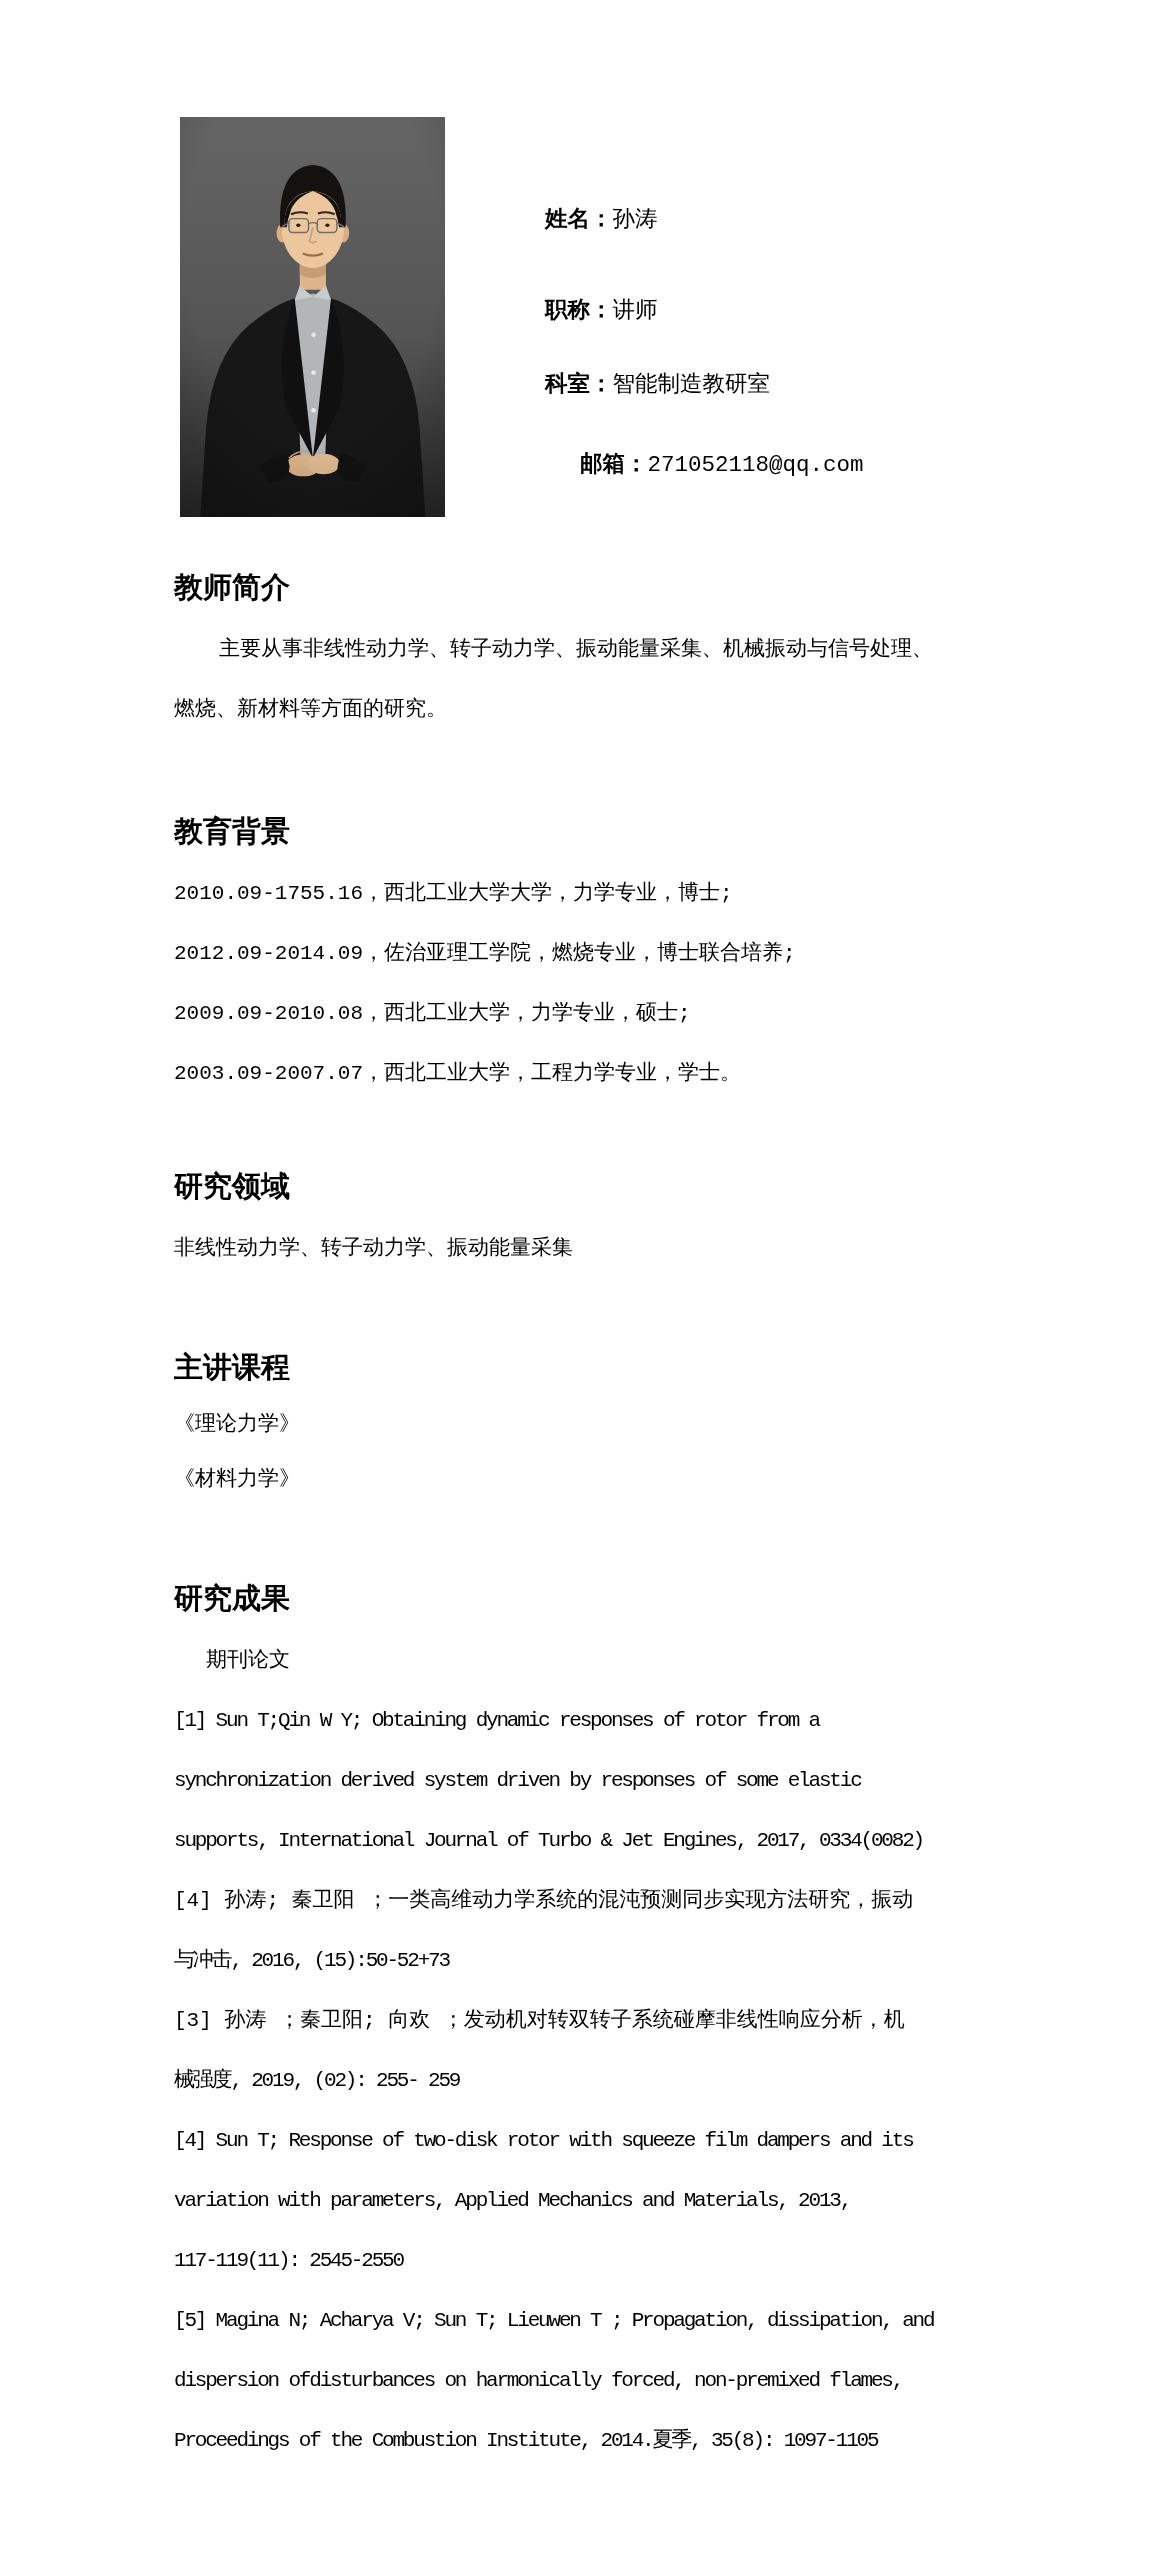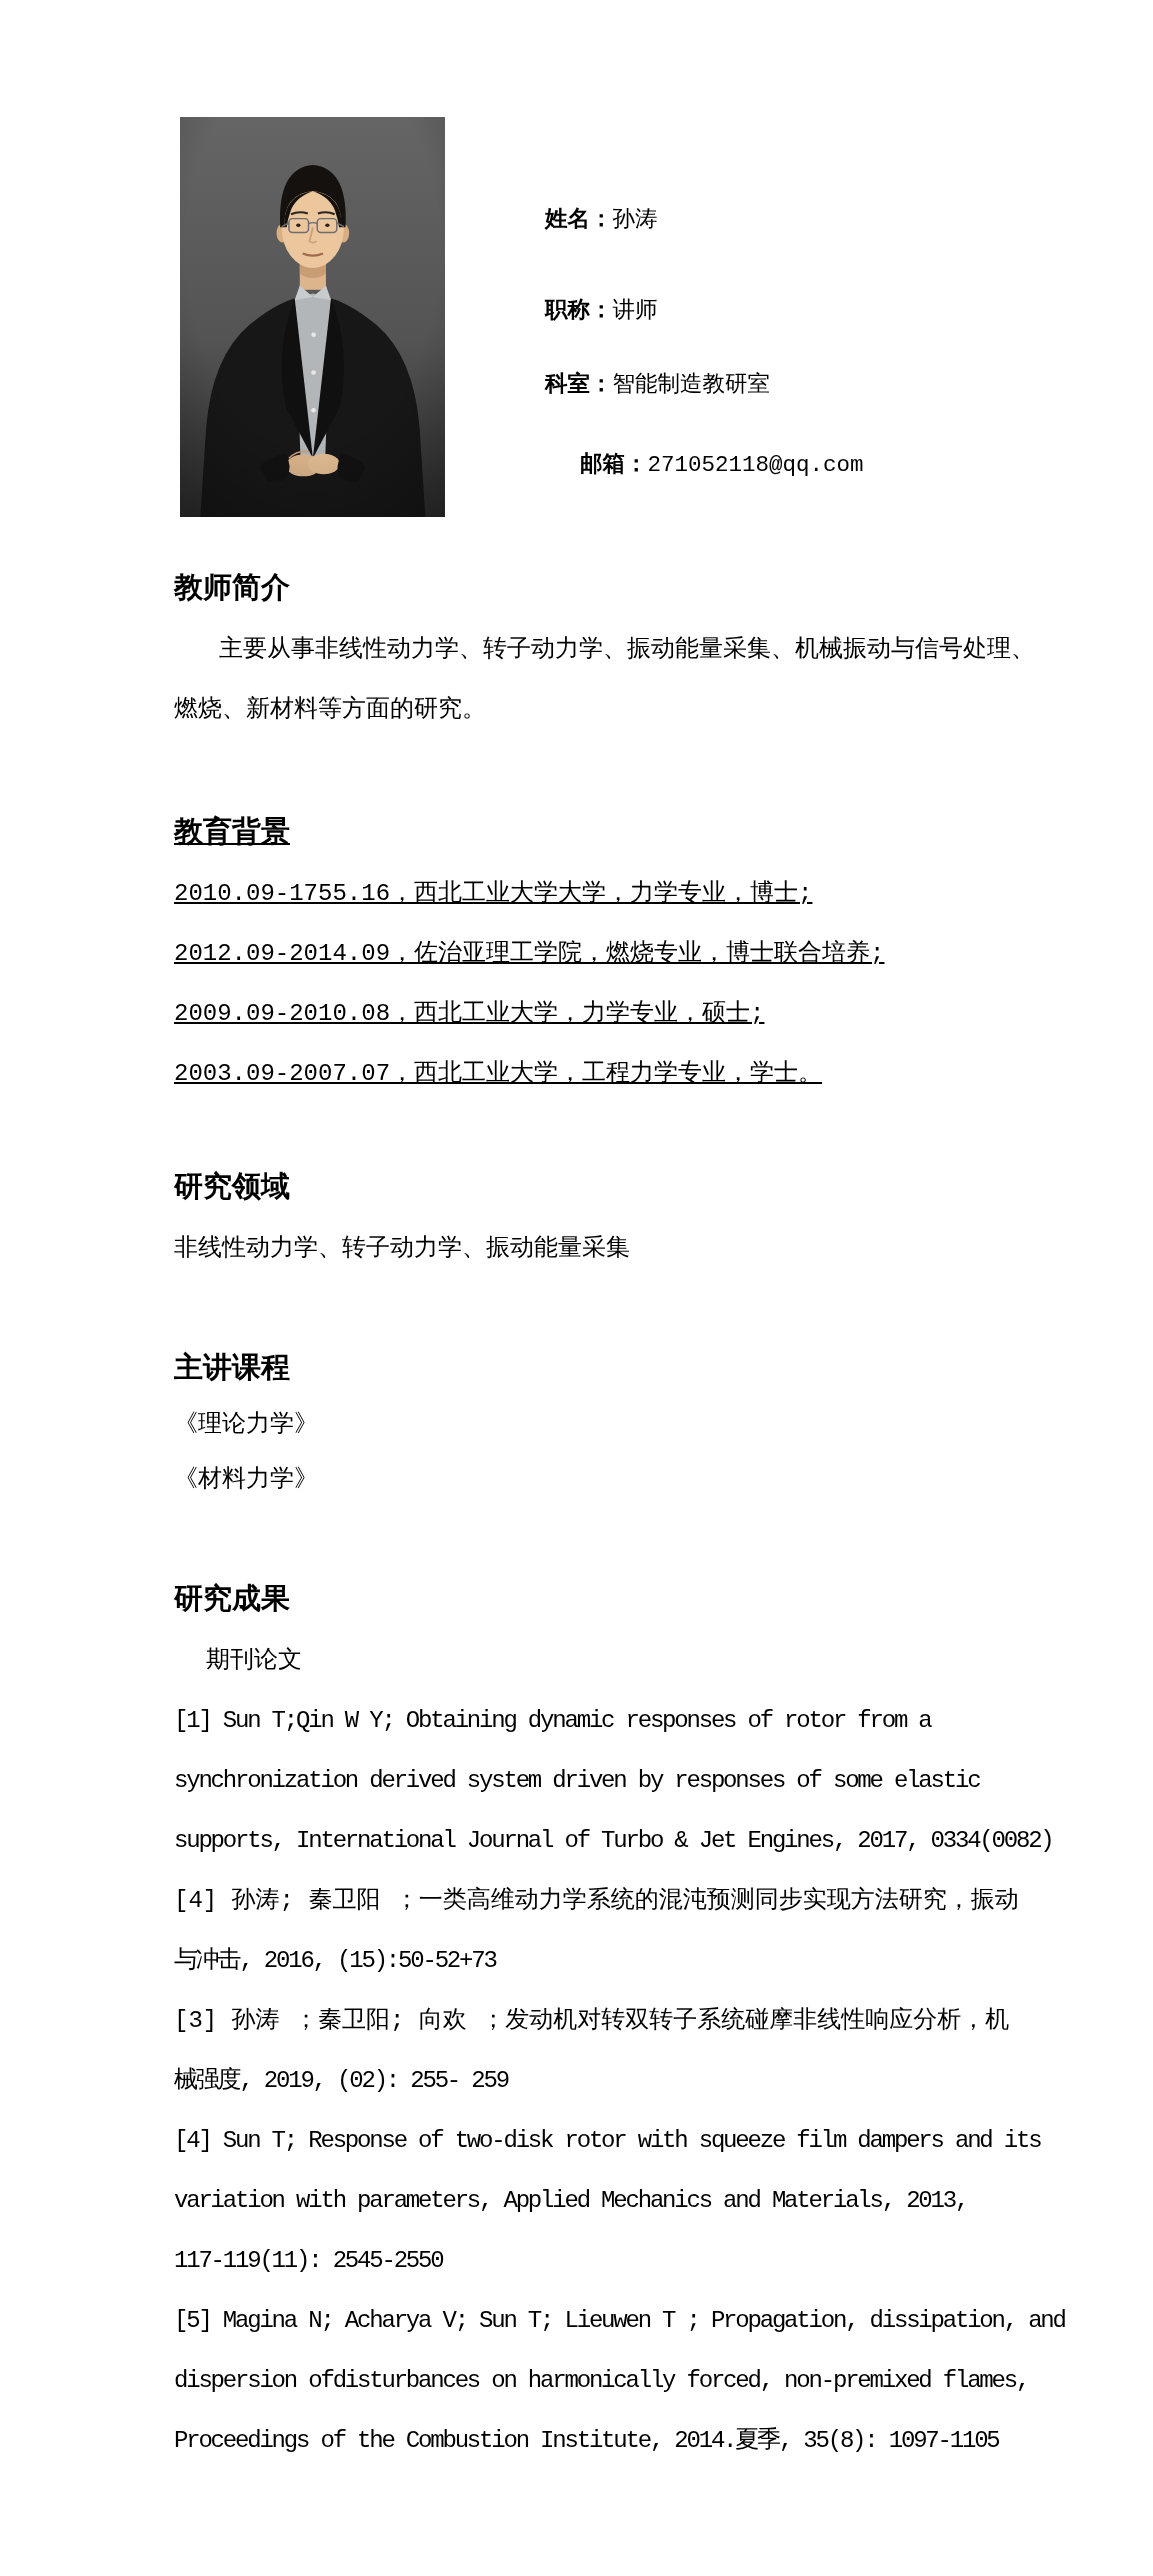--- a/index.html
+++ b/index.html
@@ -12,27 +12,27 @@
   
   .photo{position:absolute;left:180px;top:117px;width:265px;height:400px;}
   .photo svg{display:block;}
   
   .info{position:absolute;left:545px;top:0;width:509px;}
   .info-row{position:absolute;left:0;height:32px;line-height:32px;font-size:22.5px;white-space:nowrap;}
   .info-row .lbl{font-weight:700;}
   .r1{top:204px;} .r2{top:295px;} .r3{top:369px;} .r4{top:449px;margin-left:35px;}
   
   .sec{position:absolute;left:174px;width:952px;}
-  .ln{height:60px;line-height:60px;font-size:24px;white-space:nowrap;}
+  .ln{height:60px;line-height:60px;font-size:21px;white-space:nowrap;}
   .hd{font-weight:700;font-size:29px;}
   .indent{padding-left:45px;}
   .sub-indent{padding-left:32px;font-family:Liberation Mono, monospace;}
   .lat{letter-spacing:-2.2px;}
   .sec-intro{top:560px;}
-  .sec-edu{top:804px;text-decoration:underline;}
+  .sec-edu{top:804px;}
   .sec-fields{top:1159px;}
   .sec-courses{top:1342px;}
   .sec-courses .ln{height:55px;line-height:55px;}
   .sec-pubs{top:1571px;}
 </style>
 </head>
 <body>
 
 <div class="page">
 

